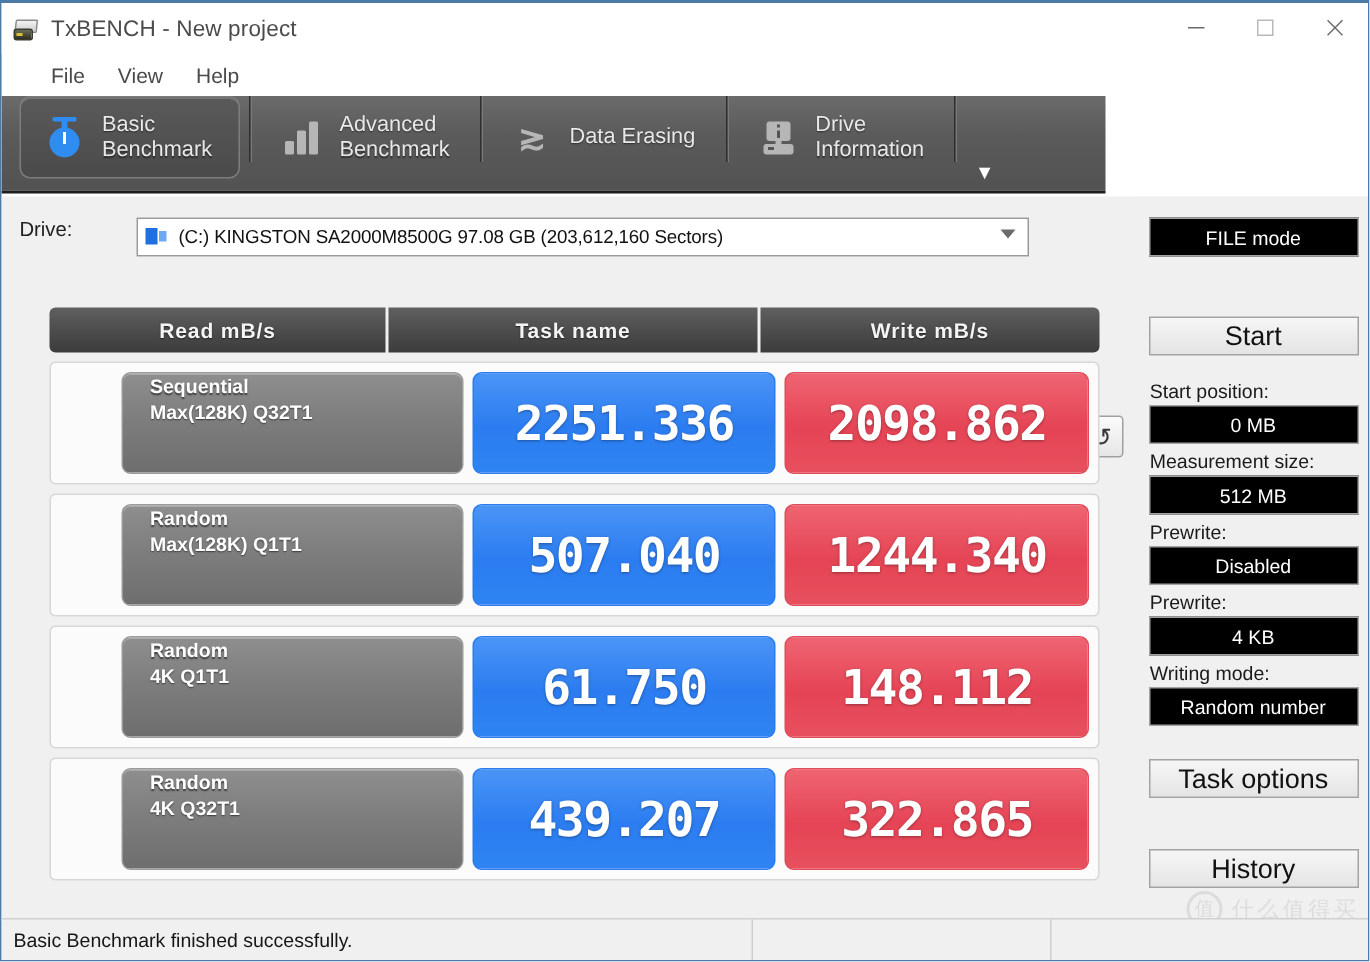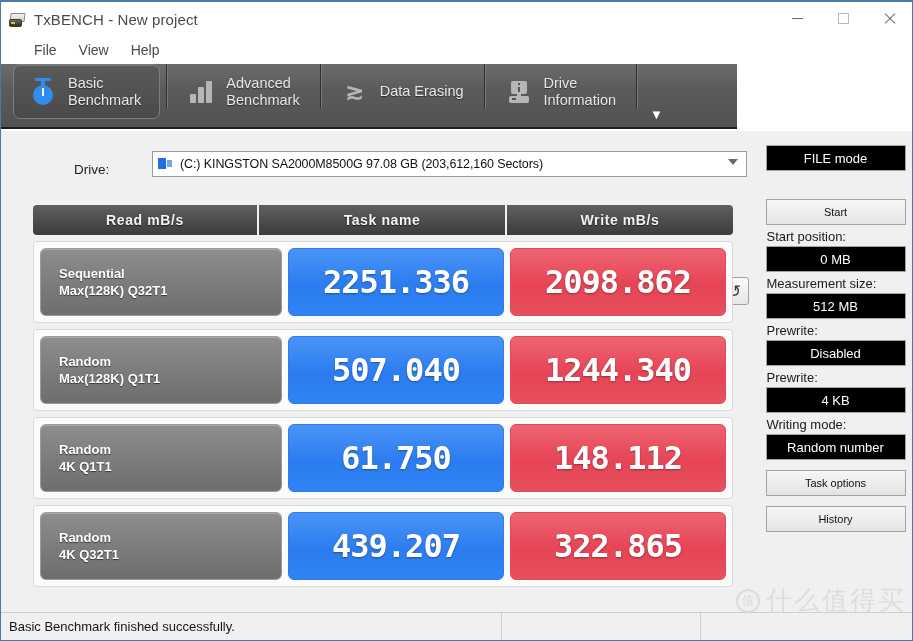--- a/index.html
+++ b/index.html
@@ -152,22 +152,22 @@
   }
 
   
   .content {
     position: absolute; left: 0; top: 129px; width: 911px; height: 483px;
     background: #f0f0f0;
   }
 
   
   .drive-row {
-    position: absolute; left: 17px; top: 14px; width: 750px; height: 32px;
-    display: flex; align-items: flex-end; padding-left: 44px;
+    position: absolute; left: 0; top: 14px; width: 750px; height: 32px;
+    display: flex; align-items: flex-start;
   }
   .drive-label { font-size: 13.5px; color: #222; margin-left: 12px; width: 78px; }
   .combo {
     position: relative; flex: 0 0 auto; width: 595px; height: 26px;
     background: #ffffff; border: 1px solid #9a9a9a;
     display: flex; align-items: center; padding-left: 5px;
   }
   .drive-glyph {
     position: relative; width: 16px; height: 14px; flex: 0 0 auto; margin-right: 6px;
   }
@@ -212,23 +212,24 @@
 
   .row {
     display: flex; align-items: center; gap: 6px;
     background: #fbfbfb; border: 1px solid #d7d7d7; border-radius: 4px;
     padding: 6px; margin-top: 6px;
   }
   .cell-task {
     width: 243px; height: 68px;
     background: linear-gradient(#8e8e8e, #7e7e7e 45%, #6e6e6e);
     border: 1px solid #9b9b9b; border-radius: 6px;
-    display: flex; flex-direction: column; justify-content: center;
+    display: flex; flex-direction: column; 
     padding-left: 18px;
     box-shadow: inset 0 1px 0 rgba(255,255,255,.25);
+    margin-left: 41px;
   }
   .cell-task .t1, .cell-task .t2 {
     color: #ffffff; font-size: 13px; font-weight: bold; line-height: 17px;
     text-shadow: 0 1px 1px rgba(0,0,0,.55);
   }
   .val {
     width: 217px; height: 68px; border-radius: 6px;
     display: flex; align-items: center; justify-content: center;
     font-family: "DejaVu Sans Mono", monospace;
     font-size: 32px; font-weight: bold; color: #ffffff;
@@ -244,23 +245,23 @@
     background: #f0f0f0;
   }
   .side-btn-dark {
     width: 140px; height: 26px; margin: 0 auto;
     background: #000000; border: 1px solid #a3a3a3;
     color: #ffffff; font-size: 13px;
     display: flex; align-items: center; justify-content: center;
     white-space: nowrap;
   }
   .side-btn-light {
-    width: 140px; height: 26px; margin: 0 auto;
+    width: 140px; height: 26px; margin: 12px auto;
     background: linear-gradient(#f6f6f6, #e4e4e4);
-    border: 1px solid #a3a3a3; color: #111; font-size: 11px;
+    border: 1px solid #a3a3a3; color: #111; font-size: 18px;
     display: flex; align-items: center; justify-content: center;
   }
   .side-label {
     width: 140px; margin: 0 auto; font-size: 13px; color: #1a1a1a;
     padding: 4px 0 2px 1px;
   } .sp14 { height: 14px; } .sp10 { height: 10px; }
 
   
   .statusbar {
     position: absolute; left: 0; bottom: 0; width: 911px; height: 28px;
@@ -280,21 +281,21 @@
     display: flex; align-items: center; gap: 6px;
     opacity: .5; pointer-events: none;
   }
   .wm-circle {
     width: 24px; height: 24px; border-radius: 50%;
     border: 2px solid #c9c9c9; color: #c9c9c9;
     font-size: 13px; display: flex; align-items: center; justify-content: center;
     font-family: "DejaVu Sans", sans-serif;
   }
   .wm-text {
-    font-size: 26px; color: #cccccc; letter-spacing: 2px;
+    font-size: 15px; color: #cccccc; letter-spacing: 2px;
     font-family: "DejaVu Sans", sans-serif;
   }
 </style>
 </head>
 <body>
 
 <div id="app">
 
   <div class="titlebar">
     <div class="app-icon">

